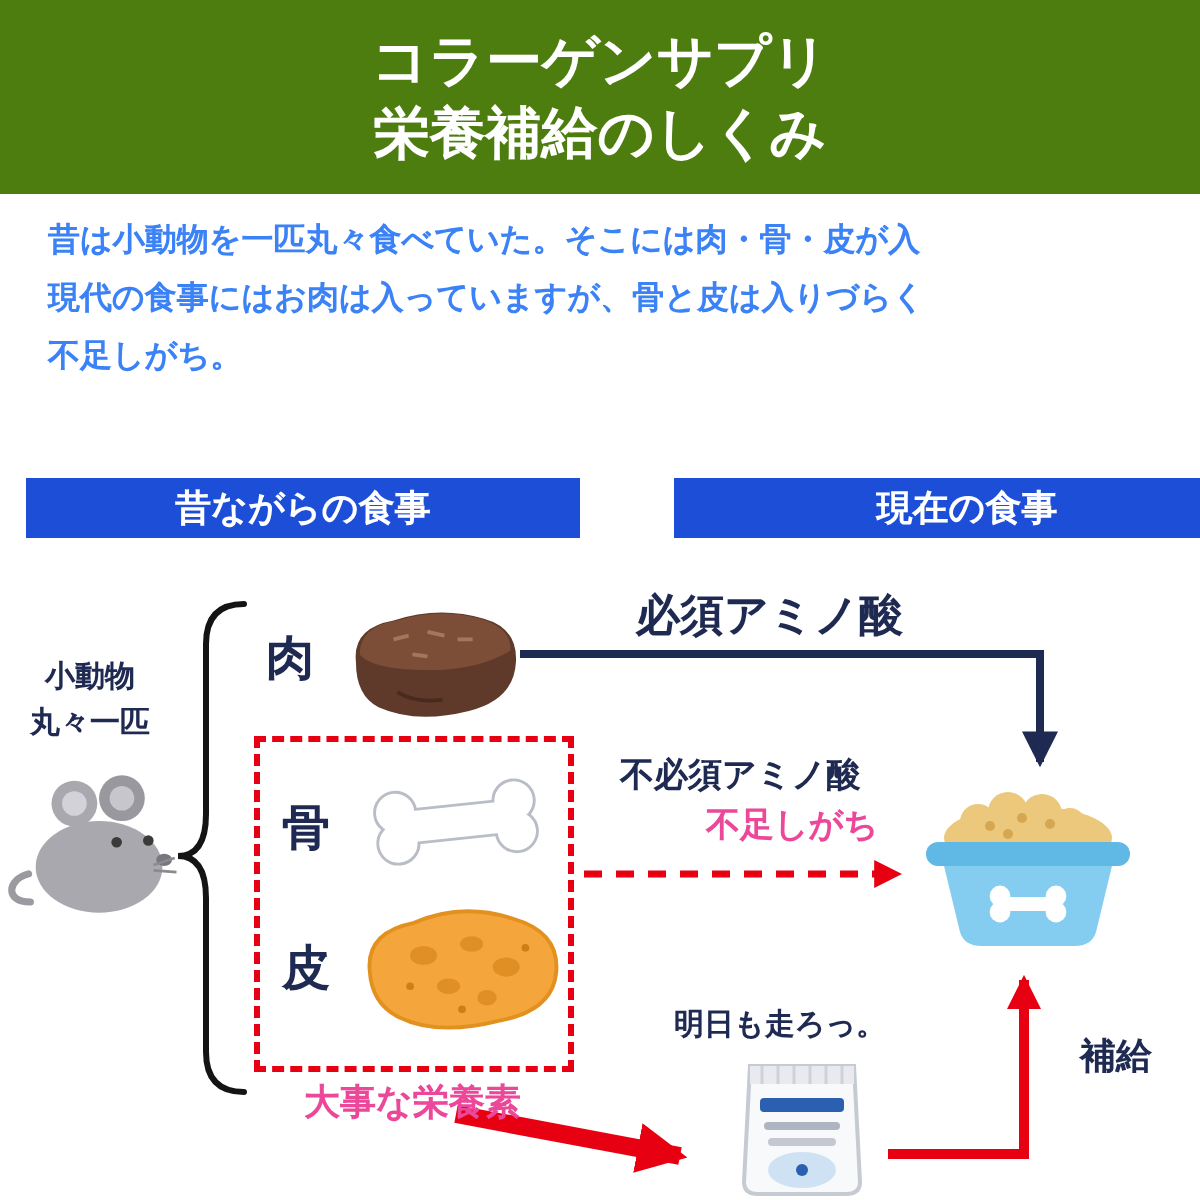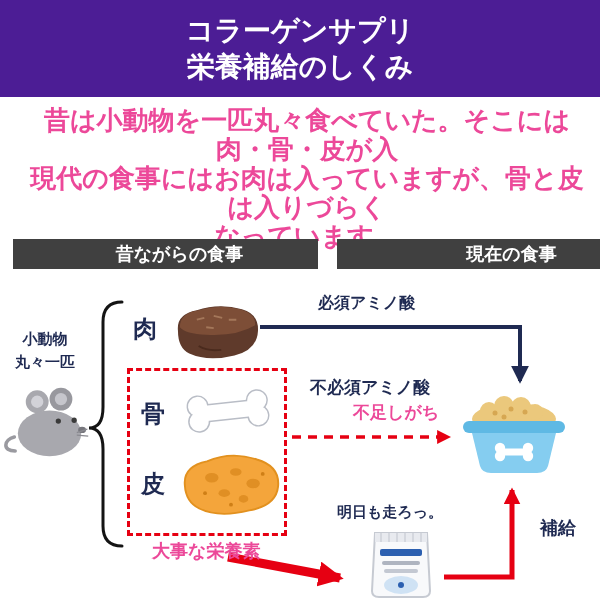--- a/index.html
+++ b/index.html
@@ -5,47 +5,47 @@
   html,body{margin:0;padding:0;background:#ffffff;}
   .canvas{
     position:relative;width:600px;height:600px;background:#ffffff;overflow:hidden;
     font-family:"Liberation Sans","DejaVu Sans",sans-serif;
   }
   .abs{position:absolute;}
   .t{position:absolute;font-weight:bold;white-space:nowrap;}
   .navy{color:#1f2a52;}
   .red{color:#ec4899;}
   .banner{
-    position:absolute;left:0;top:0;width:600px;height:97px;background:#4c1d95;
+    position:absolute;left:0;top:0;width:600px;height:97px;background:#4d7c0f;
     color:#ffffff;text-align:center;font-weight:bold;font-size:28px;line-height:36px;
     padding-top:13px;box-sizing:border-box;
   }
-  .intro{position:absolute;left:24px;top:106px;width:566px;font-size:26px;line-height:29px;font-weight:bold;color:#ec4899;text-align:center;}
+  .intro{position:absolute;left:24px;top:106px;width:566px;font-size:16px;line-height:29px;font-weight:bold;color:#3b82f6;}
   .bar{
-    position:absolute;top:239px;height:30px;background:#404040;color:#ffffff;
-    font-weight:bold;font-size:18px;line-height:30px;text-align:center;padding-left:28px;
+    position:absolute;top:239px;height:30px;background:#1d4ed8;color:#ffffff;
+    font-weight:bold;font-size:18px;line-height:30px;text-align:center;
   }
   .dashedbox{position:absolute;left:127px;top:368px;width:160px;height:168px;border:3px dashed #e60012;box-sizing:border-box;}
   .itemlabel{font-size:24px;}
   svg{display:block;}
 </style>
 </head>
 <body>
 
 <div class="canvas">
 
   <header class="banner">
     <div>コラーゲンサプリ</div>
     <div>栄養補給のしくみ</div>
   </header>
 
   <div class="intro">
     <div>昔は小動物を一匹丸々食べていた。そこには肉・骨・皮が入</div>
     <div>現代の食事にはお肉は入っていますが、骨と皮は入りづらく</div>
-    <div>なっています。</div>
+    <div>不足しがち。</div>
   </div>
 
   <div class="bar" style="left:13px;width:277px;">昔ながらの食事</div>
   <div class="bar" style="left:337px;width:293px;">現在の食事</div>
 
   <svg class="abs" style="left:0;top:0;" width="600" height="600" viewBox="0 0 600 600">
     <defs>
       <marker id="mNavy" viewBox="0 0 10 10" refX="8.5" refY="5" markerWidth="4.5" markerHeight="4.5" orient="auto">
         <path d="M0,0 L10,5 L0,10 Z" fill="#1f2a52"></path>
       </marker>
@@ -133,21 +133,21 @@
     </g>
     <g fill="#cf7f16">
       <circle cx="28" cy="48" r="2"></circle>
         <circle cx="88" cy="28" r="2"></circle>
         <circle cx="55" cy="60" r="2"></circle>
     </g>
   </svg>
 
   <div class="t red" style="left:152px;top:539px;font-size:18px;">大事な栄養素</div>
 
-  <div class="t navy" style="left:318px;top:293px;font-size:16px;">必須アミノ酸</div>
+  <div class="t navy" style="left:318px;top:293px;font-size:22px;">必須アミノ酸</div>
   <div class="t navy" style="left:310px;top:376px;font-size:17px;">不必須アミノ酸</div>
   <div class="t red" style="left:353px;top:401px;font-size:17px;">不足しがち</div>
   <div class="t navy" style="left:540px;top:516px;font-size:18px;">補給</div>
 
   <svg class="abs" style="left:459px;top:389px;" width="110" height="86" viewBox="0 0 110 86">
     <g fill="#ebc87c">
       <ellipse cx="55" cy="30" rx="42" ry="16"></ellipse>
       <circle cx="30" cy="22" r="9"></circle>
         <circle cx="45" cy="17" r="10"></circle>
       <circle cx="62" cy="18" r="10"></circle>

